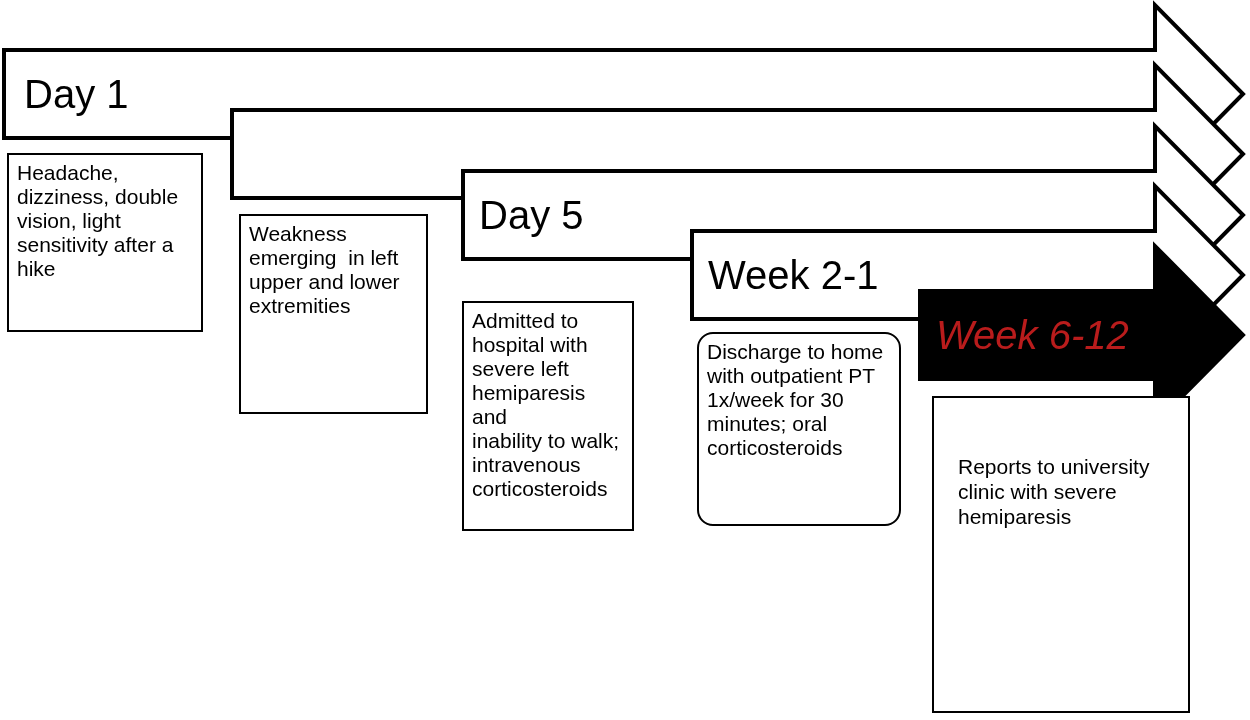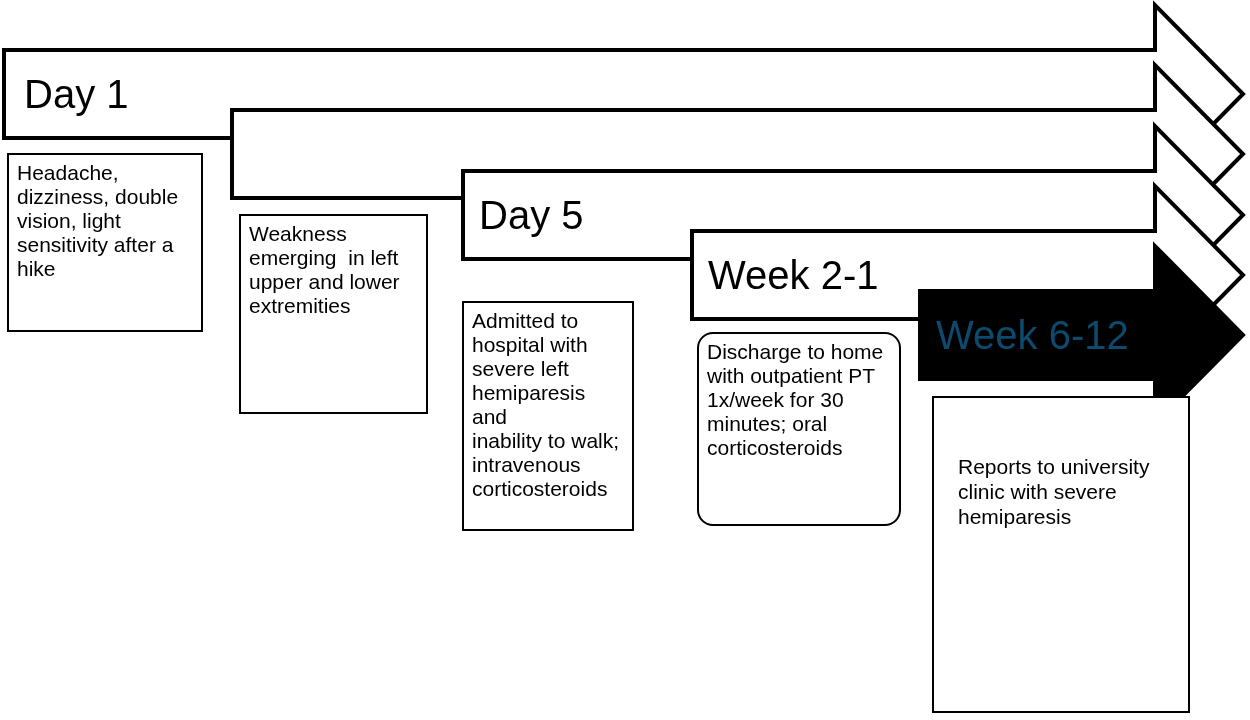--- a/index.html
+++ b/index.html
@@ -32,21 +32,22 @@
     height: 88px;
     display: flex;
     align-items: center;
     padding-left: 16px;
     font-size: 40px;
     line-height: 1;
     white-space: nowrap;
     color: #000000;
   }
   .stage-label.inverse {
-    color: #0c4a6e;
+    color: #b91c1c;
+    font-style: italic;
   }
   .note-box {
     position: absolute;
     box-sizing: border-box;
     background: #ffffff;
     border: 2.5px solid #000000;
     padding: 6px 8px;
     font-size: 21px;
     line-height: 24px;
     white-space: pre-wrap;

